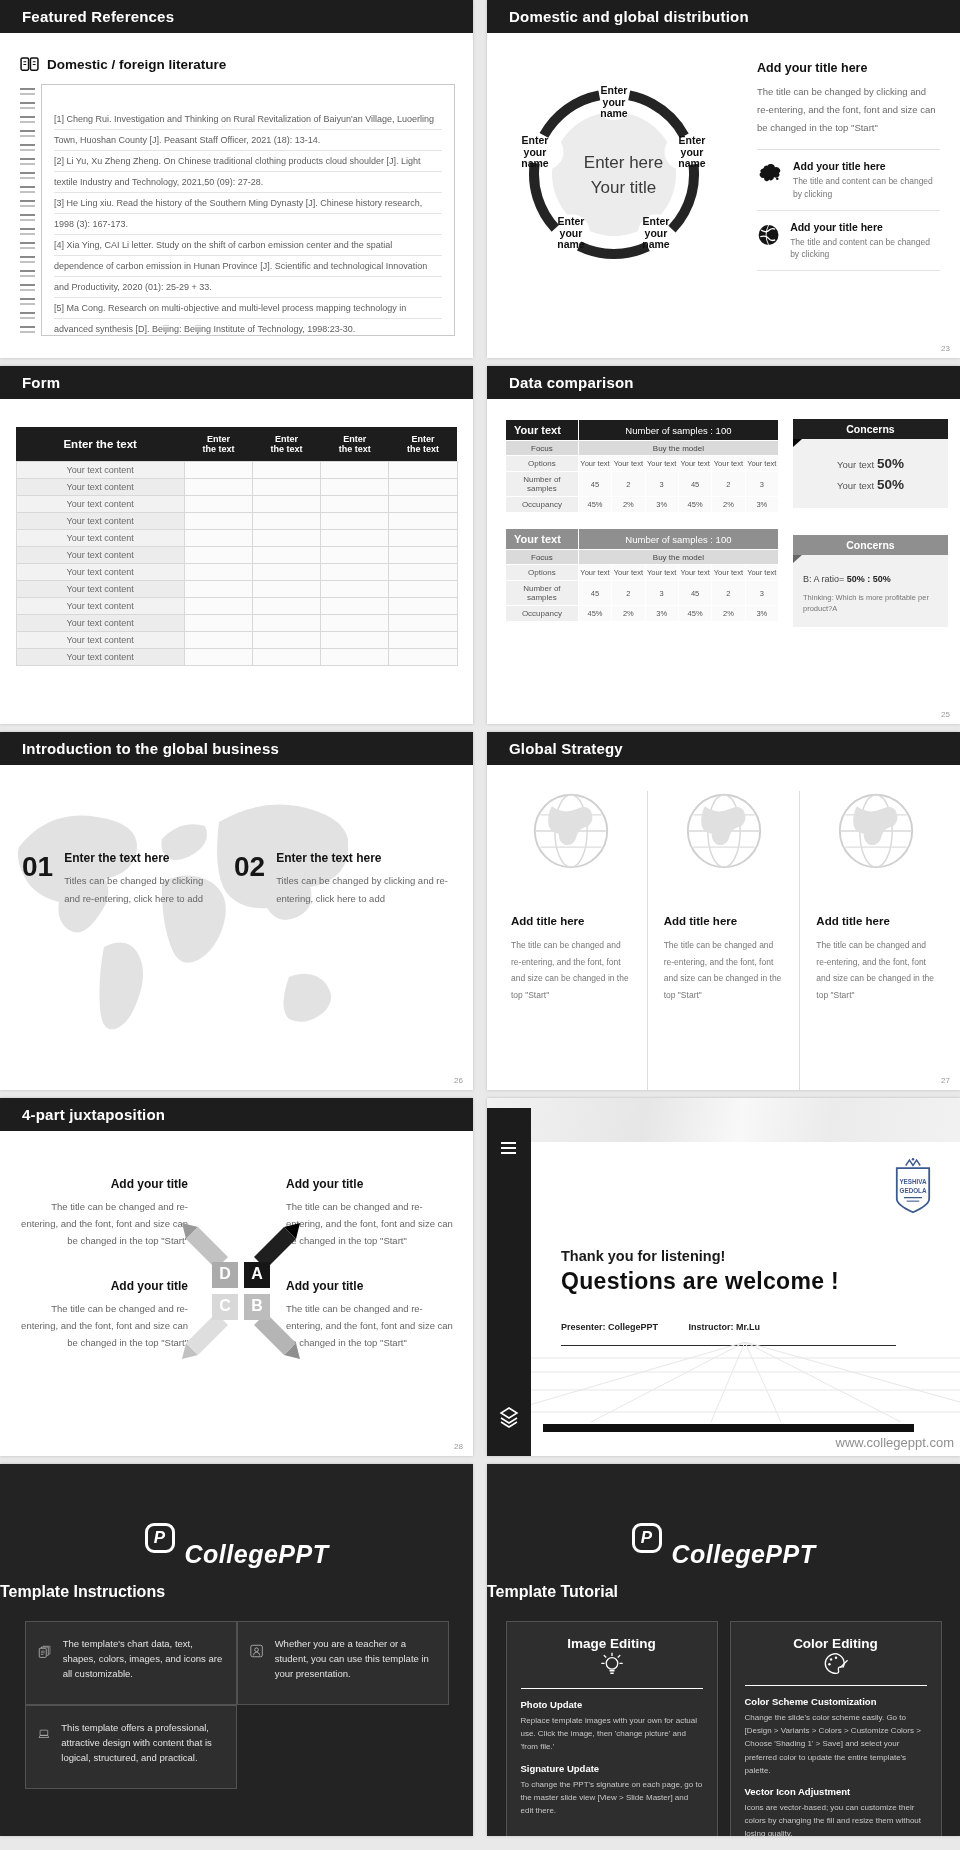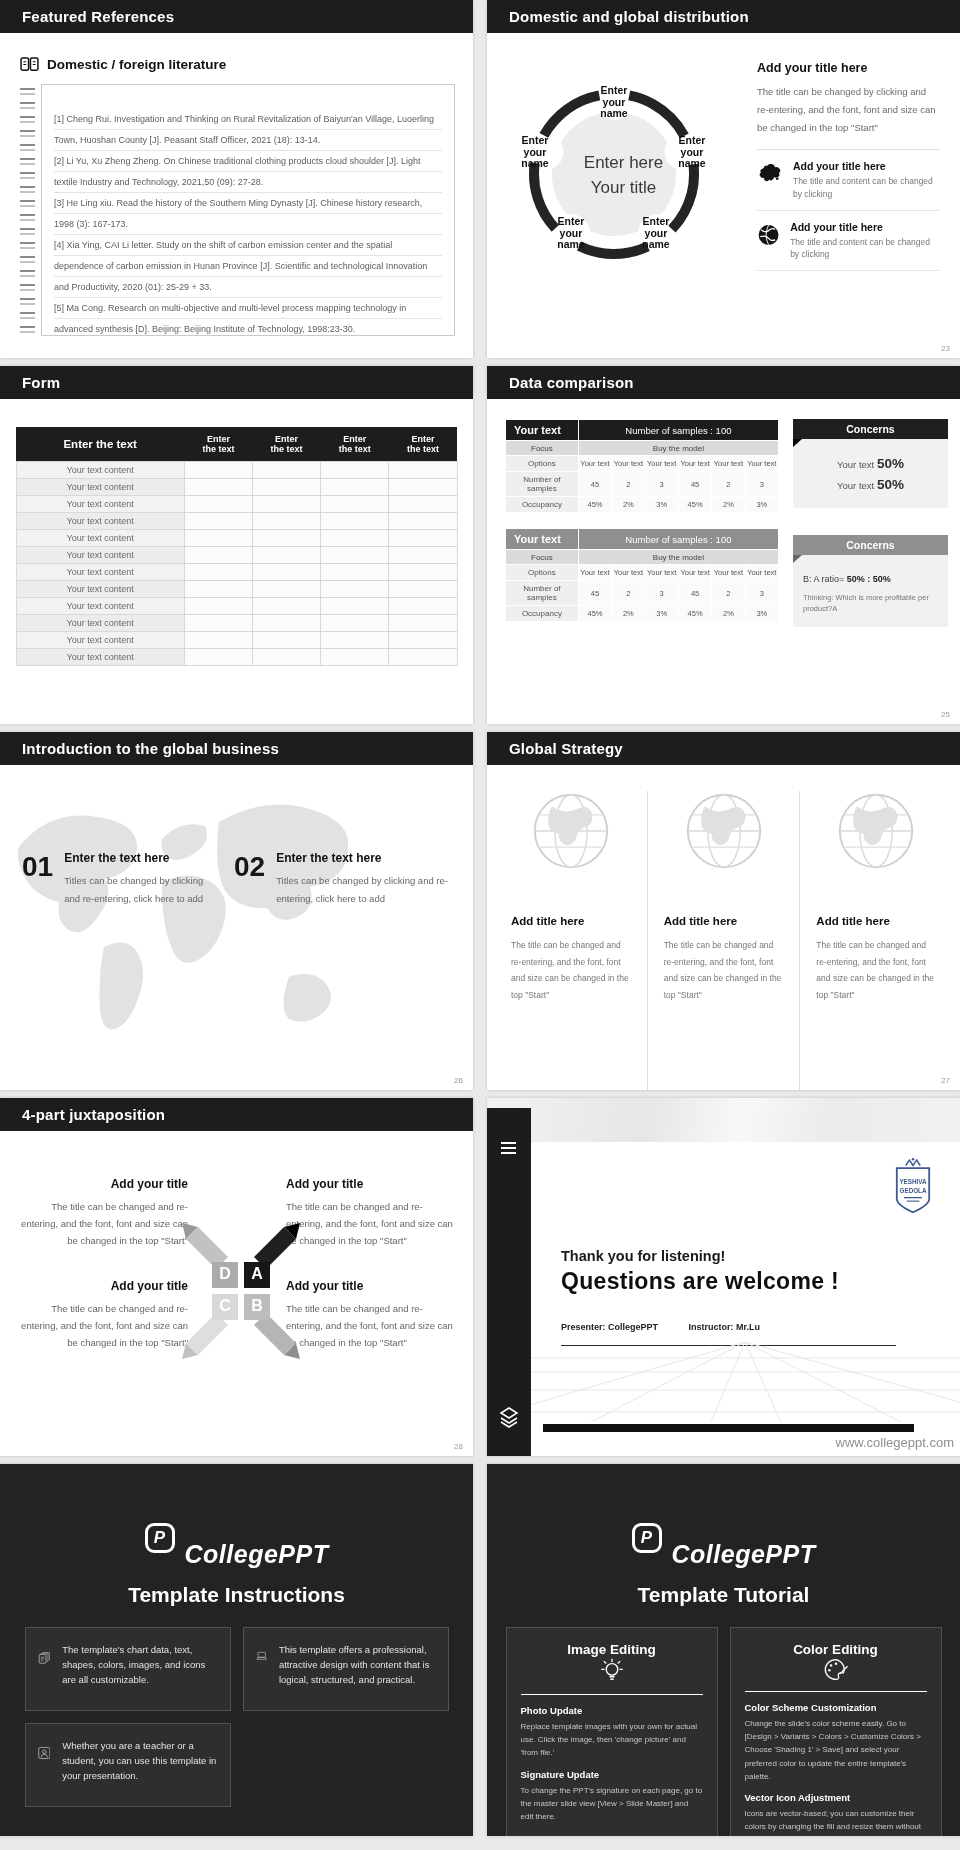--- a/index.html
+++ b/index.html
@@ -112,22 +112,22 @@
   .gridsvg { position:absolute; left:0; right:0; bottom:34px; }
   .bbar { position:absolute; left:12px; right:46px; bottom:24px; height:8px; background:#101010; }
   .site { position:absolute; right:6px; bottom:6px; font-size:13px; color:#8f8f8f; }
 
   
   .dark { background:#232323; color:#fff; padding-top:42px; }
   .brand { display:flex; justify-content:center; align-items:center; gap:10px; }
   .badge { width:30px; height:30px; border:3px solid #fff; border-radius:9px; display:flex; align-items:center;
            justify-content:center; font-weight:800; font-size:17px; font-style:italic; color:#fff; }
   .bname { font-size:25px; font-weight:700; font-style:italic; letter-spacing:.5px;margin-top:34px; }
-  .dheading { text-align:center; font-size:21px; font-weight:bold; margin:14px 0 20px; }
-  .ibox-grid { width:424px; margin:0 auto; display:grid; grid-template-columns:1fr 1fr; gap:12px; }
+  .dheading { font-size:16px; font-weight:bold; margin:14px 0 20px; }
+  .ibox-grid { width:424px; margin:0 auto; display:grid; grid-template-columns:1fr 1fr; }
   .ibox { background:#2e2e2e; border:1px solid #525252; padding:14px 12px; display:flex; gap:12px; align-items:flex-start; min-height:84px; }
   .ibox p { font-size:9.5px; line-height:1.6; color:#e2e2e2; }
   .tbox-row { width:436px; margin:0 auto; display:grid; grid-template-columns:1fr 1fr; gap:12px; }
   .tbox { background:#2e2e2e; border:1px solid #525252; padding:14px 14px 12px; min-height:212px; }
   .tbox-head { display:flex; justify-content:center; align-items:center; font-size:13.5px; font-weight:bold;flex-direction:column; }
   .tbox .rule { border:none; border-top:1px solid #fff; margin:9px 0 10px; }
   .tbox h4 { font-size:9.5px; font-weight:bold; color:#fff; margin:9px 0 4px; }
   .tbox p { font-size:8px; color:#c7c7c7; line-height:1.65; }
 </style>
 </head>
@@ -618,33 +618,33 @@
       <div class="ibox">
         <svg width="30" height="32" viewBox="0 0 32 32">
           <rect x="3" y="7" width="17" height="22" rx="2" fill="none" stroke="#c9c9c9" stroke-width="1.8"></rect>
           <path d="M8,7 v-3 h17 v20 h-3" fill="none" stroke="#c9c9c9" stroke-width="1.6"></path>
           <path d="M13,4 v-2 h16 v19 h-2" fill="none" stroke="#c9c9c9" stroke-width="1.3"></path>
           <path d="M7,14 h9 M7,18 h9 M7,22 h6" stroke="#c9c9c9" stroke-width="1.4"></path>
         </svg>
         <p>The template's chart data, text, shapes, colors, images, and icons are all customizable.</p>
       </div>
       <div class="ibox">
-        <svg width="32" height="28" viewBox="0 0 34 30">
-          <rect x="6" y="4" width="22" height="15" rx="1.5" fill="none" stroke="#c9c9c9" stroke-width="1.8"></rect>
-          <path d="M3,25 h28 l-3,-6 h-22z" fill="none" stroke="#c9c9c9" stroke-width="1.8"></path>
-        </svg>
-        <p>This template offers a professional, attractive design with content that is logical, structured, and practical.</p>
-      </div>
-      <div class="ibox">
         <svg width="30" height="30" viewBox="0 0 32 32">
           <rect x="2" y="2" width="28" height="28" rx="4" fill="none" stroke="#c9c9c9" stroke-width="1.8"></rect>
           <circle cx="16" cy="13" r="4.5" fill="none" stroke="#c9c9c9" stroke-width="1.8"></circle>
           <path d="M8,27 q1,-8 8,-8 q7,0 8,8" fill="none" stroke="#c9c9c9" stroke-width="1.8"></path>
         </svg>
         <p>Whether you are a teacher or a student, you can use this template in your presentation.</p>
+      </div>
+      <div class="ibox">
+        <svg width="32" height="28" viewBox="0 0 34 30">
+          <rect x="6" y="4" width="22" height="15" rx="1.5" fill="none" stroke="#c9c9c9" stroke-width="1.8"></rect>
+          <path d="M3,25 h28 l-3,-6 h-22z" fill="none" stroke="#c9c9c9" stroke-width="1.8"></path>
+        </svg>
+        <p>This template offers a professional, attractive design with content that is logical, structured, and practical.</p>
       </div>
     </div>
   </section>
 
   <section class="tile dark">
     <div class="brand">
       <span class="badge">P</span>
       <span class="bname">CollegePPT</span>
     </div>
     <h2 class="dheading">Template Tutorial</h2>

